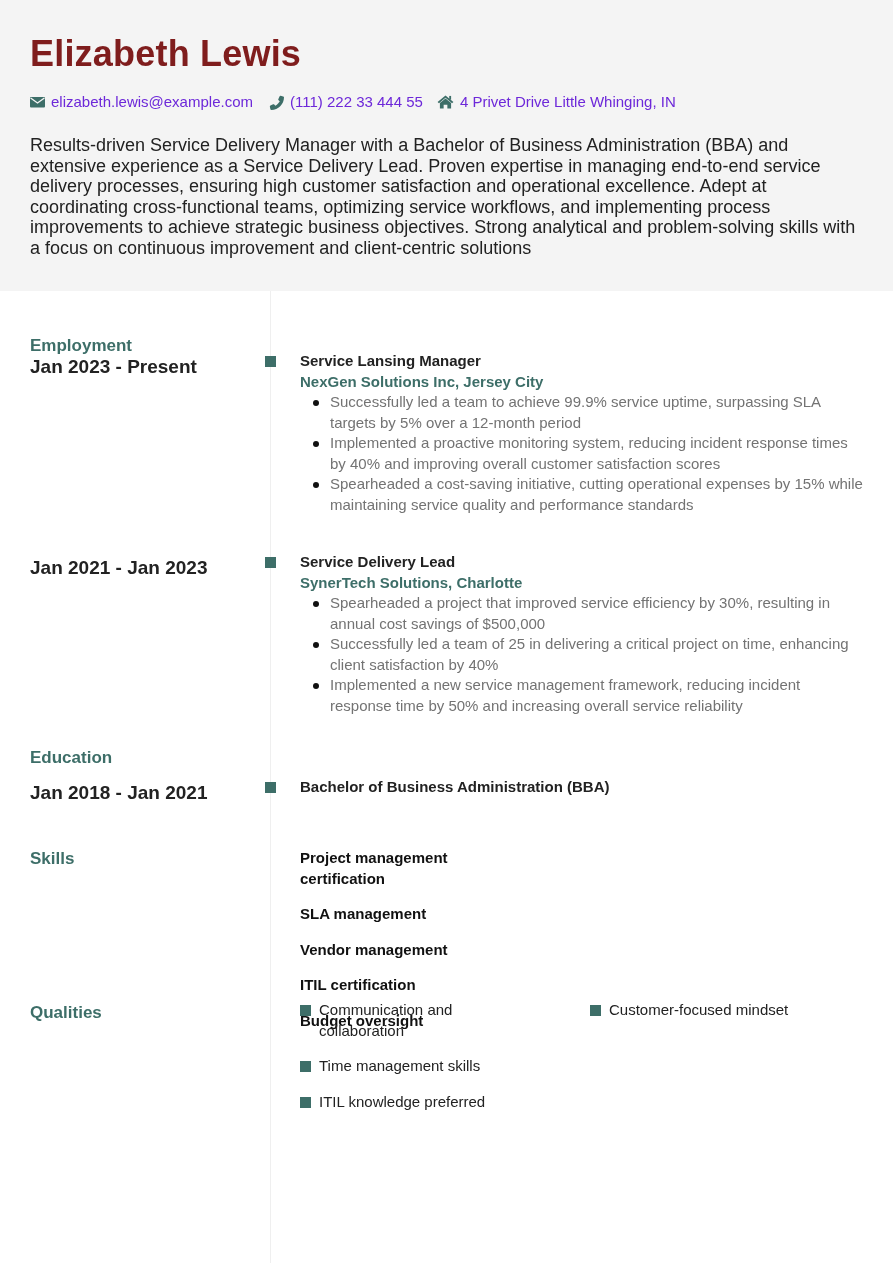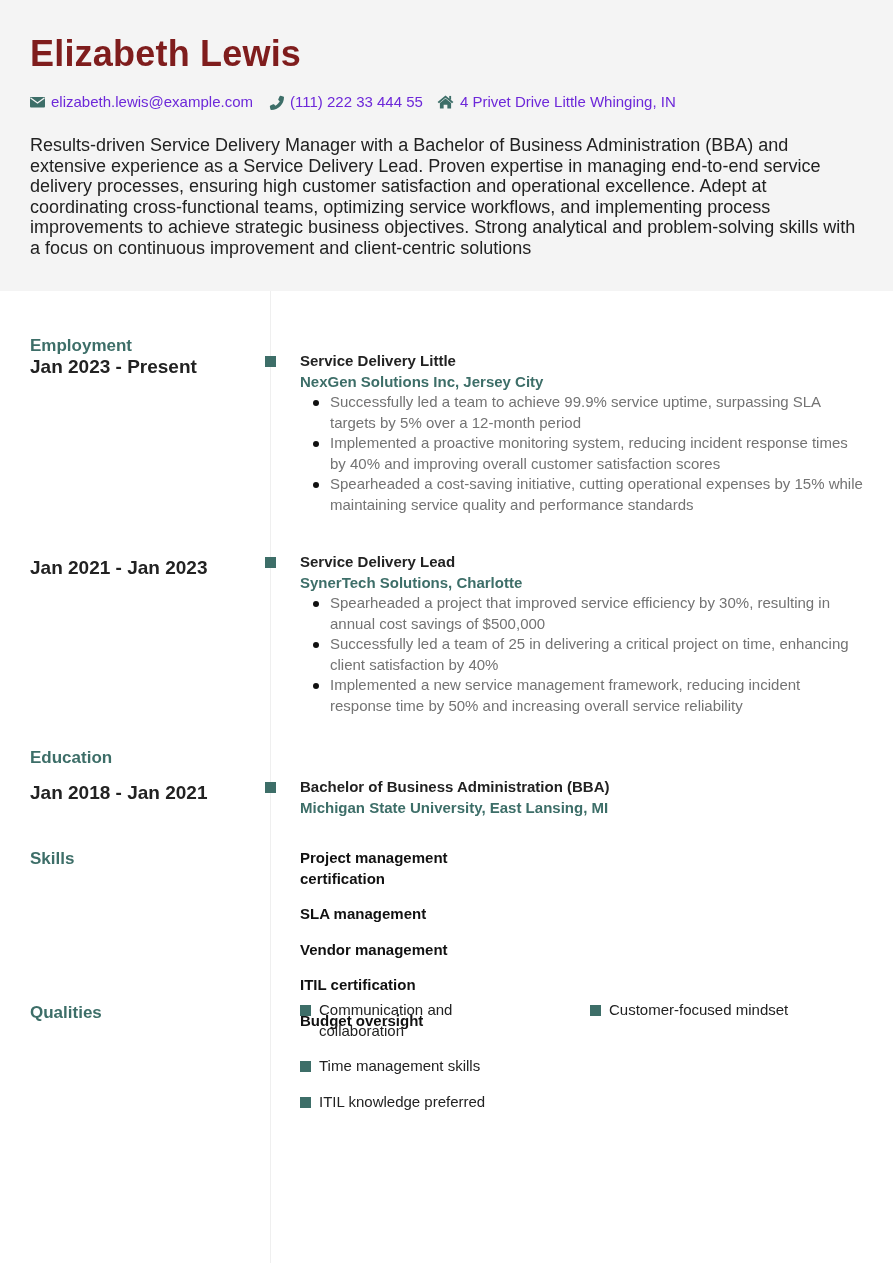--- a/index.html
+++ b/index.html
@@ -194,21 +194,21 @@
 
   <div class="divider"></div>
 
   <div class="section" style="top:321px;">
     <div class="section-title" style="top:14px;">Employment</div>
 
     <div class="entry" style="top:30px;">
       <div class="date">Jan 2023 - Present</div>
       <div class="marker"></div>
       <div class="entry-body">
-        <div class="role">Service Delivery Little</div>
+        <div class="role">Service Lansing Manager</div>
         <div class="org">NexGen Solutions Inc, Jersey City</div>
         <ul class="bullets">
           <li>Successfully led a team to achieve 99.9% service uptime, surpassing SLA targets by 5% over a 12-month period</li>
           <li>Implemented a proactive monitoring system, reducing incident response times by 40% and improving overall customer satisfaction scores</li>
           <li>Spearheaded a cost-saving initiative, cutting operational expenses by 15% while maintaining service quality and performance standards</li>
         </ul>
       </div>
     </div>
 
     <div class="entry" style="top:231px;">
@@ -226,21 +226,20 @@
     </div>
   </div>
 
   <div class="section" style="top:747px;">
     <div class="section-title" style="top:0;">Education</div>
     <div class="entry" style="top:30px;">
       <div class="date">Jan 2018 - Jan 2021</div>
       <div class="marker"></div>
       <div class="entry-body">
         <div class="role">Bachelor of Business Administration (BBA)</div>
-        <div class="org">Michigan State University, East Lansing, MI</div>
       </div>
     </div>
   </div>
 
   <div class="section" style="top:848px;">
     <div class="section-title" style="top:0;">Skills</div>
     <div class="grid" style="top:0;flex-direction:column;">
       <div class="col">
         <div class="skill">Project management certification</div>
         <div class="skill">SLA management</div>

